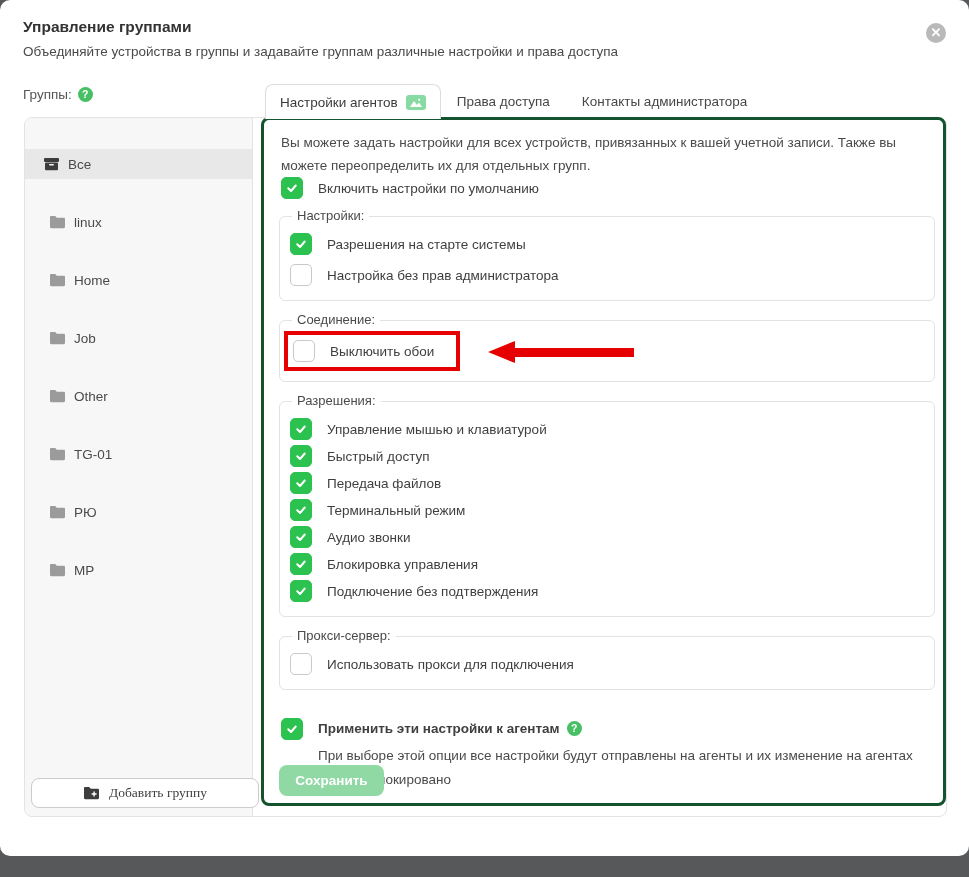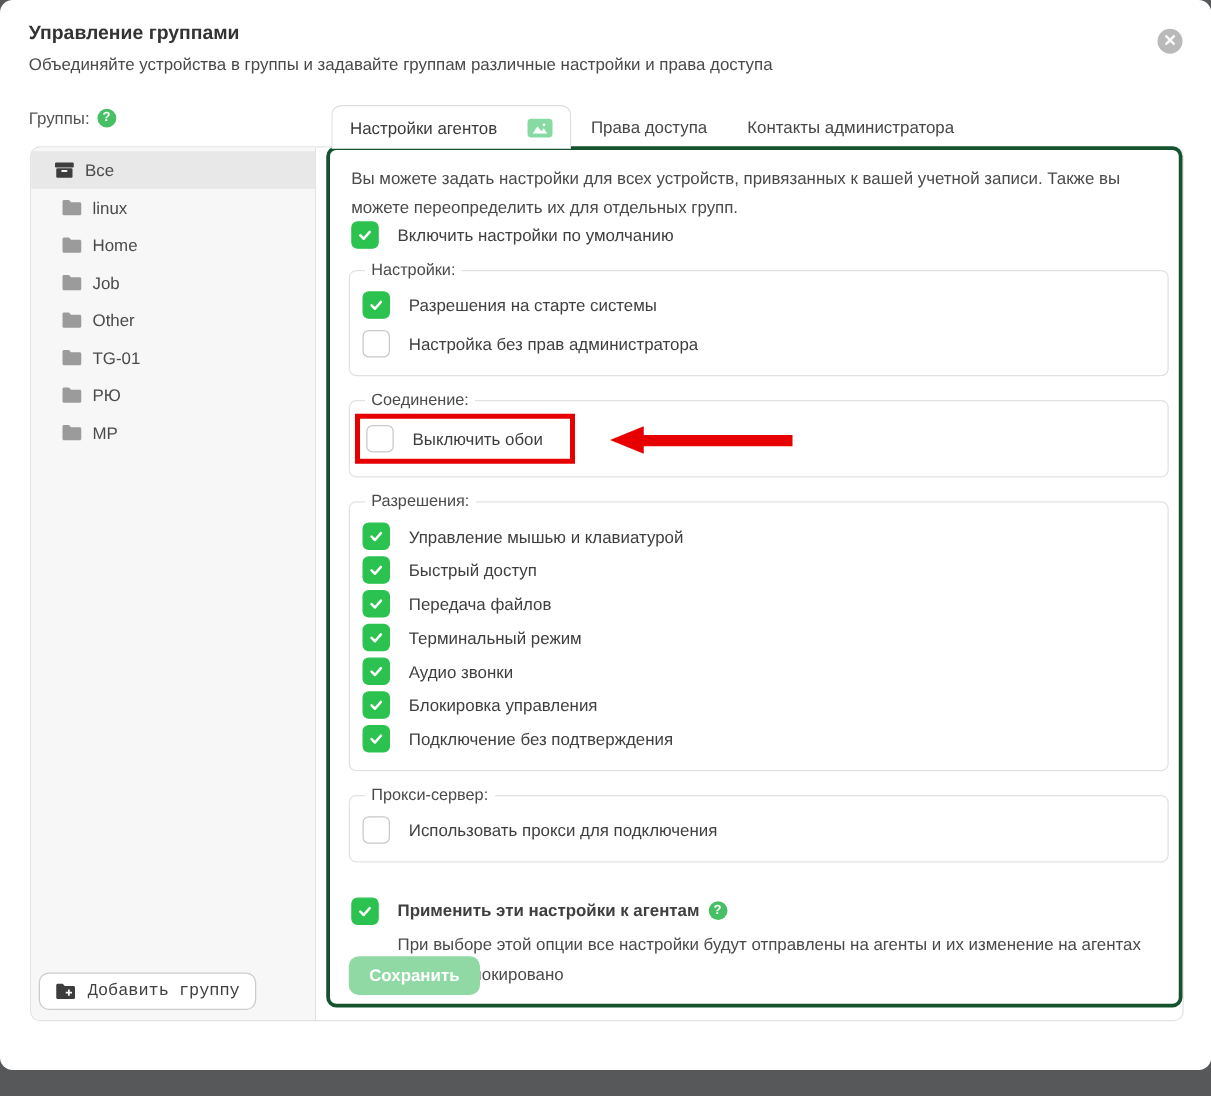--- a/index.html
+++ b/index.html
@@ -21,49 +21,49 @@
     background:#b9b9b9; color:#fff; font-size:13px; line-height:20px; text-align:center;
     cursor:pointer; font-weight:bold;
   }
   .groups-label { position:absolute; left:23px; top:87px; font-size:13.5px; color:#555; display:flex; align-items:center; gap:6px; }
   .q-icon {
     display:inline-block; width:15px; height:15px; border-radius:50%; background:#47c065;
     color:#fff; font-size:10.5px; font-weight:bold; text-align:center; line-height:15px; flex:0 0 auto;
   }
   
   .tabs { position:absolute; left:265px; top:84px; height:35px; display:flex; z-index:3; }
-  .tab { display:flex; align-items:center; padding:0 16px; font-size:13.5px; color:#474747; cursor:pointer; gap:24px; }
+  .tab { display:flex; align-items:center; padding:0 16px; font-size:13.5px; color:#474747; cursor:pointer; gap:8px; }
   .tab.active {
     background:#fff; border:1px solid #ddd; border-bottom:none;
     border-radius:8px 8px 0 0; padding:0 14px; color:#3b3b3b;
   }
   .tab-badge {
     width:20px; height:15px; border-radius:3px; background:#87dba2;
     display:inline-flex; align-items:center; justify-content:center; flex:0 0 auto;
   }
   .tab-badge svg { width:12px; height:9px; }
   
   .wrapper {
     position:absolute; left:24px; top:117px; width:923px; height:700px;
     border:1px solid #e3e3e3; border-radius:8px;
   }
   .sidebar {
     position:absolute; left:0; top:0; bottom:0; width:228px;
     background:#f7f7f7; border-right:1px solid #e3e3e3; border-radius:8px 0 0 8px;
   }
   .group-list { padding-top:3px; }
-  .group-row { height:30px; display:flex; align-items:center; gap:8px; padding-left:18px; font-size:13.5px; color:#4a4a4a; cursor:pointer; }
+  .group-row { height:30px; display:flex; align-items:center; gap:8px; padding-left:18px; font-size:13.5px; color:#4a4a4a; cursor:pointer;margin-top:28px; }
   .group-row.child { padding-left:24px; }
   .group-row.selected { background:#e8e8e8; }
   .group-row svg { flex:0 0 auto; }
   .add-group {
-    position:absolute; left:6px; bottom:8px; width:174px; height:30px;
+    position:absolute; left:6px; bottom:8px; width:228px; height:30px;
     background:#fff; border:1px solid #ccc; border-radius:8px;
     display:flex; align-items:center; justify-content:center; gap:9px;
-    font-size:13.5px; color:#3f3f3f; cursor:pointer; font-family:Liberation Mono, monospace;
+    font-size:13.5px; color:#3f3f3f; cursor:pointer; font-family:Liberation Serif, serif;
   }
   
   .panel {
     position:absolute; left:261px; top:117px; width:685px; height:689px;
     background:#fff; border:3px solid #14532d; border-radius:8px; z-index:2;
   }
   .intro { position:absolute; left:17px; top:11px; width:645px; font-size:13.5px; color:#4a4a4a; line-height:23px; }
   .cb { width:22px; height:22px; border-radius:5px; flex:0 0 auto; cursor:pointer;
         display:inline-flex; align-items:center; justify-content:center; }
   .cb.unchecked { background:#fff; border:1px solid #c9c9c9; }

